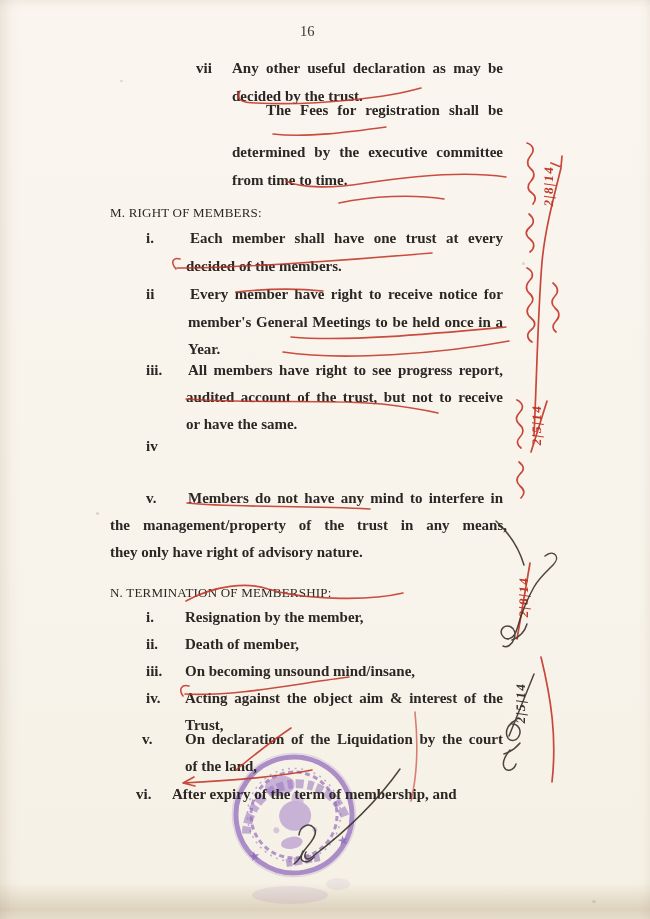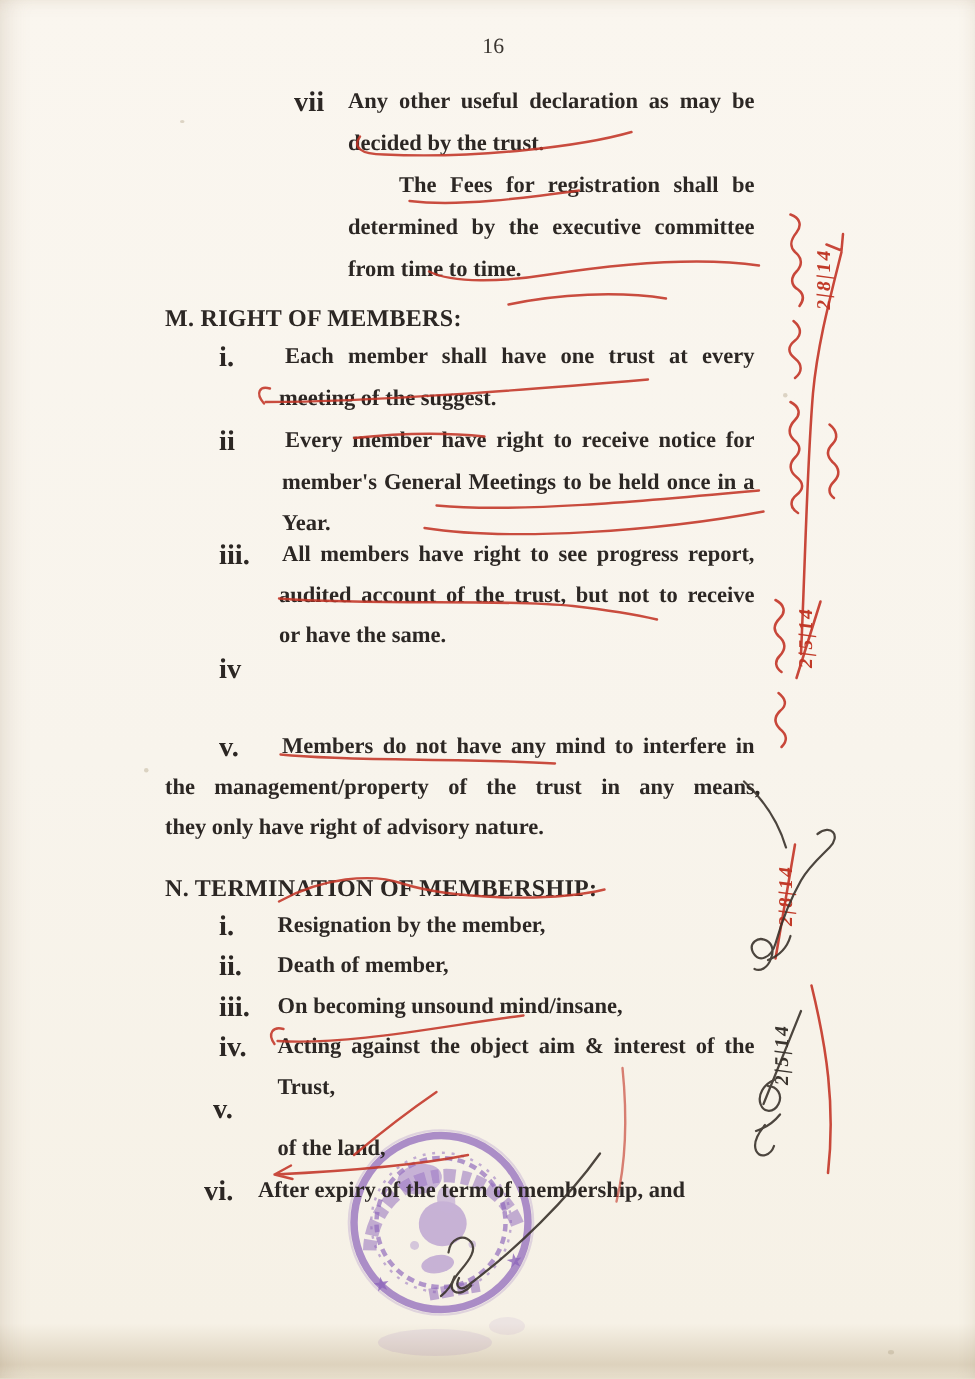--- a/index.html
+++ b/index.html
@@ -6,22 +6,22 @@
   .page{
     position:relative;width:650px;height:919px;overflow:hidden;
     font-family:"Liberation Serif",serif;
     background:linear-gradient(180deg,#faf6ef 0%,#f8f4ec 55%,#f6f1e6 96%,#ddd2bd 99%,#e9e1cf 100%);
     box-shadow:inset 14px 0 18px -12px rgba(140,115,80,.22),
                inset -8px 0 12px -8px rgba(140,115,80,.14),
                inset 0 10px 14px -12px rgba(140,115,80,.15);
   }
   .bline{position:absolute;font-weight:700;font-size:15px;line-height:19px;color:#2c2724;white-space:nowrap;}
   .jline{text-align:justify;text-align-last:justify;}
-  .num{position:absolute;font-weight:700;font-size:19px;line-height:19px;color:#2c2724;white-space:nowrap;}
-  .head{position:absolute;font-weight:700;font-size:16px;line-height:20px;color:#2c2724;letter-spacing:.2px;white-space:nowrap;}
+  .num{position:absolute;font-weight:700;font-size:15px;line-height:19px;color:#2c2724;white-space:nowrap;}
+  .head{position:absolute;font-weight:400;font-size:13px;line-height:20px;color:#2c2724;letter-spacing:.2px;white-space:nowrap;}
   .pageno{position:absolute;font-weight:400;font-size:14.5px;color:#3a3530;}
   .hdate{position:absolute;font-weight:700;font-size:13px;letter-spacing:1.5px;white-space:nowrap;
          transform:translate(-50%,-50%) rotate(-90deg) skewX(-8deg);}
   .red{color:#c13a28;}
   .blk{color:#3a342e;}
   .overlay{position:absolute;left:0;top:0;pointer-events:none;}
   .speck{position:absolute;border-radius:50%;background:#b9ab90;opacity:.45;}
 </style>
 </head>
 <body>
@@ -42,35 +42,35 @@
         <ellipse cx="-9" cy="-31" rx="15" ry="10"></ellipse>
         <ellipse cx="1" cy="1" rx="16" ry="15"></ellipse>
         <ellipse cx="6" cy="-14" rx="6" ry="9" opacity=".8"></ellipse>
         <ellipse cx="-7" cy="27" rx="11" ry="6"></ellipse>
         <circle cx="-20" cy="12" r="3" opacity=".7"></circle>
         <circle cx="18" cy="18" r="2.5" opacity=".7"></circle>
       </g>
     </g>
   </svg>
 
-  <div class="pageno" style="left:300px;top:23px;width:36px;text-align:right">16</div>
+  <div class="pageno" style="left:300px;top:23px;width:36px;text-align:left">16</div>
 
   <div class="num" style="left:196px;top:59px">vii</div>
   <div class="bline jline" style="left:232px;top:59px;width:271px">Any other useful declaration as may be</div>
   <div class="bline" style="left:232px;top:87px">decided by the trust.</div>
 
-  <div class="bline jline" style="left:266px;top:115px;width:237px">The Fees for registration shall be</div>
+  <div class="bline jline" style="left:266px;top:101px;width:237px">The Fees for registration shall be</div>
   <div class="bline jline" style="left:232px;top:143px;width:271px">determined by the executive committee</div>
   <div class="bline" style="left:232px;top:171px">from time to time.</div>
 
   <div class="head" style="left:110px;top:203px">M. RIGHT OF MEMBERS:</div>
 
   <div class="num" style="left:146px;top:229px">i.</div>
   <div class="bline jline" style="left:190px;top:229px;width:313px">Each member shall have one trust at every</div>
-  <div class="bline" style="left:186px;top:257px">meeting of the suggest.</div>
+  <div class="bline" style="left:186px;top:257px">decided of the members.</div>
 
   <div class="num" style="left:146px;top:285px">ii</div>
   <div class="bline jline" style="left:190px;top:285px;width:313px">Every member have right to receive notice for</div>
   <div class="bline jline" style="left:188px;top:313px;width:315px">member's General Meetings to be held once in a</div>
   <div class="bline" style="left:188px;top:340px">Year.</div>
 
   <div class="num" style="left:146px;top:361px">iii.</div>
   <div class="bline jline" style="left:186px;top:388px;width:317px">audited account of the trust, but not to receive</div>
   <div class="bline jline" style="left:188px;top:361px;width:315px">All members have right to see progress report,</div>
   <div class="bline" style="left:186px;top:415px">or have the same.</div>
@@ -91,20 +91,21 @@
   <div class="bline" style="left:185px;top:635px">Death of member,</div>
 
   <div class="num" style="left:146px;top:662px">iii.</div>
   <div class="bline" style="left:185px;top:662px">On becoming unsound mind/insane,</div>
 
   <div class="num" style="left:146px;top:689px">iv.</div>
   <div class="bline jline" style="left:185px;top:689px;width:318px">Acting against the object aim &amp; interest of the</div>
   <div class="bline" style="left:185px;top:716px">Trust,</div>
 
   <div class="num" style="left:142px;top:730px">v.</div>
+  <div class="bline jline" style="left:185px;top:730px;width:318px">On declaration of the Liquidation by the court</div>
   <div class="bline" style="left:185px;top:757px">of the land,</div>
 
   <div class="num" style="left:136px;top:785px">vi.</div>
   <div class="bline" style="left:172px;top:785px">After expiry of the term of membership, and</div>
 
   <div class="hdate red" style="left:549px;top:186px" aria-label="२|८|१४">2|8|14</div>
   <div class="hdate red" style="left:537px;top:425px" aria-label="२|५|१४">2|5|14</div>
   <div class="hdate red" style="left:524px;top:597px" aria-label="२|८|१४">2|8|14</div>
   <div class="hdate blk" style="left:521px;top:703px" aria-label="२|५|१४">2|5|14</div>
 

